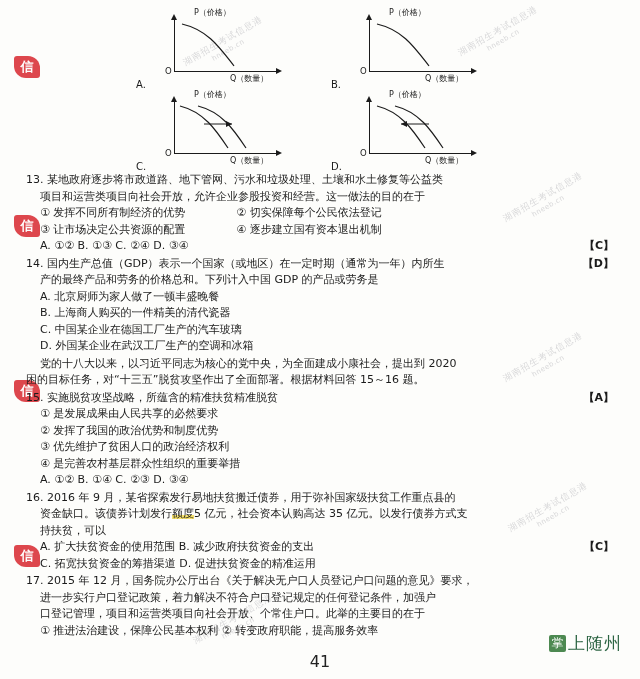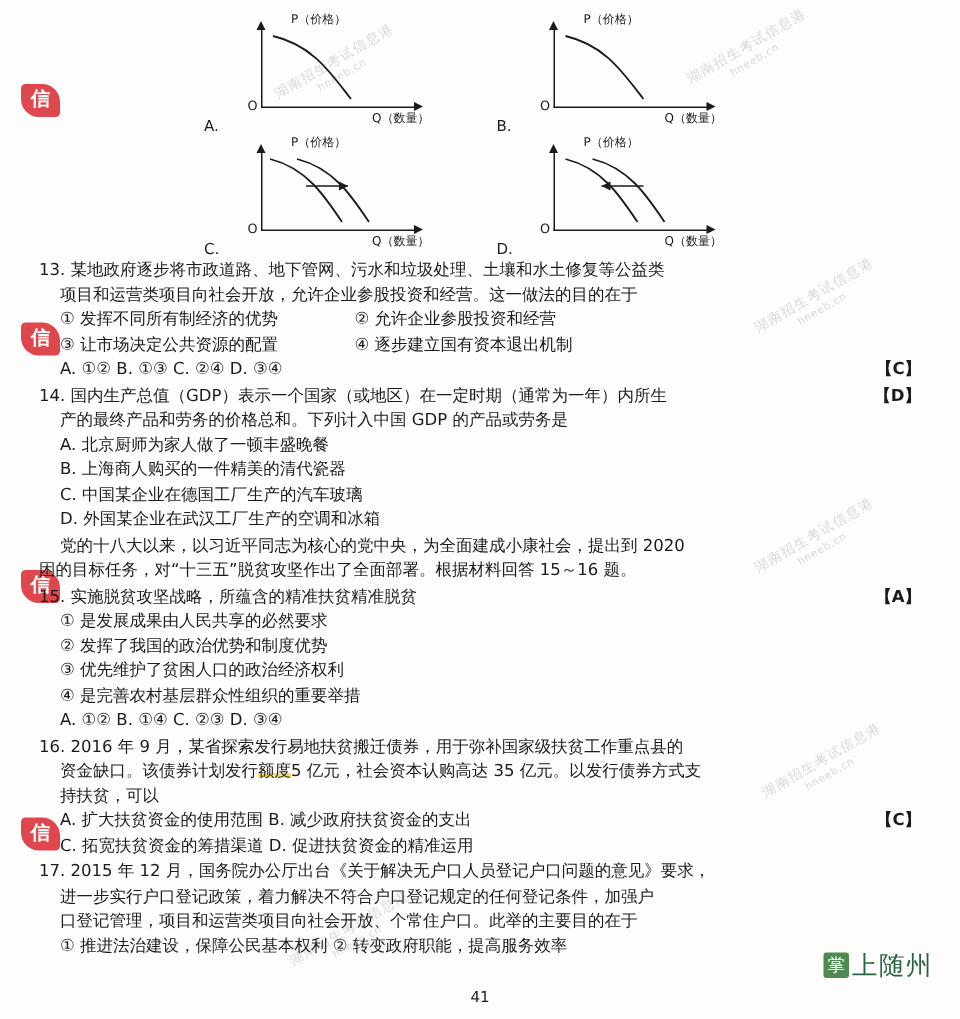--- a/index.html
+++ b/index.html
@@ -77,21 +77,21 @@
   }
   .axis-box .yarrow{
     position:absolute;left:13px;top:-4px;width:0;height:0;
     border-left:3.5px solid transparent;border-right:3.5px solid transparent;border-bottom:6px solid #1b1b1b;
   }
   .axis-box .xarrow{
     position:absolute;left:118px;top:50px;width:0;height:0;
     border-top:3.5px solid transparent;border-bottom:3.5px solid transparent;border-left:6px solid #1b1b1b;
   }
   .axis-box .ylab{position:absolute;left:36px;top:-11px;font-size:8px;white-space:nowrap;}
-  .axis-box .xlab{position:absolute;left:72px;top:55px;font-size:8px;white-space:nowrap;margin-left:18px;}
+  .axis-box .xlab{position:absolute;left:72px;top:55px;font-size:8px;white-space:nowrap;}
   .axis-box .o{position:absolute;left:7px;top:48px;font-size:8.5px;}
   .curve{position:absolute;left:16px;top:0;width:104px;height:54px;}
 
   
   .q{
     font-size:11px;
     line-height:16.5px;
     margin:0 0 1px 0;
     position:relative;
     font-family:"DejaVu Sans","Liberation Sans",sans-serif;
@@ -105,21 +105,21 @@
     font-weight:bold;
   }
   .hl{
     background:linear-gradient(transparent 62%, #f6e16a 62%, #f6e16a 92%, transparent 92%);
   }
   .pagenum{
     position:absolute;
     left:0;right:0;
     bottom:8px;
     text-align:center;
-    font-size:10px;
+    font-size:16px;
     color:#222;
   }
   
   .stamp{
     position:absolute;
     right:18px;bottom:24px;
     display:flex;align-items:center;
     opacity:.9;
   }
   .stamp .sq{
@@ -247,21 +247,21 @@
       <div class="letter">D.</div>
     </div>
   </div>
 
   <div class="q">
     <span class="ln">13. 某地政府逐步将市政道路、地下管网、污水和垃圾处理、土壤和水土修复等公益类</span>
     <span class="ln ind1">项目和运营类项目向社会开放，允许企业参股投资和经营。这一做法的目的在于</span>
     <span class="ln ind1">
       <span>① 发挥不同所有制经济的优势</span>
       <span style="display:inline-block;width:44px;"></span>
-      <span>② 允许企业参股投资和经营</span>
+      <span>② 切实保障每个公民依法登记</span>
     </span>
     <span class="ln ind1">
       <span>③ 让市场决定公共资源的配置</span>
       <span style="display:inline-block;width:44px;"></span>
       <span>④ 逐步建立国有资本退出机制</span>
     </span>
     <span class="ln ind1">A. ①②        B. ①③        C. ②④        D. ③④</span>
     <span class="ans" style="top:66px;">【C】</span>
   </div>
 

